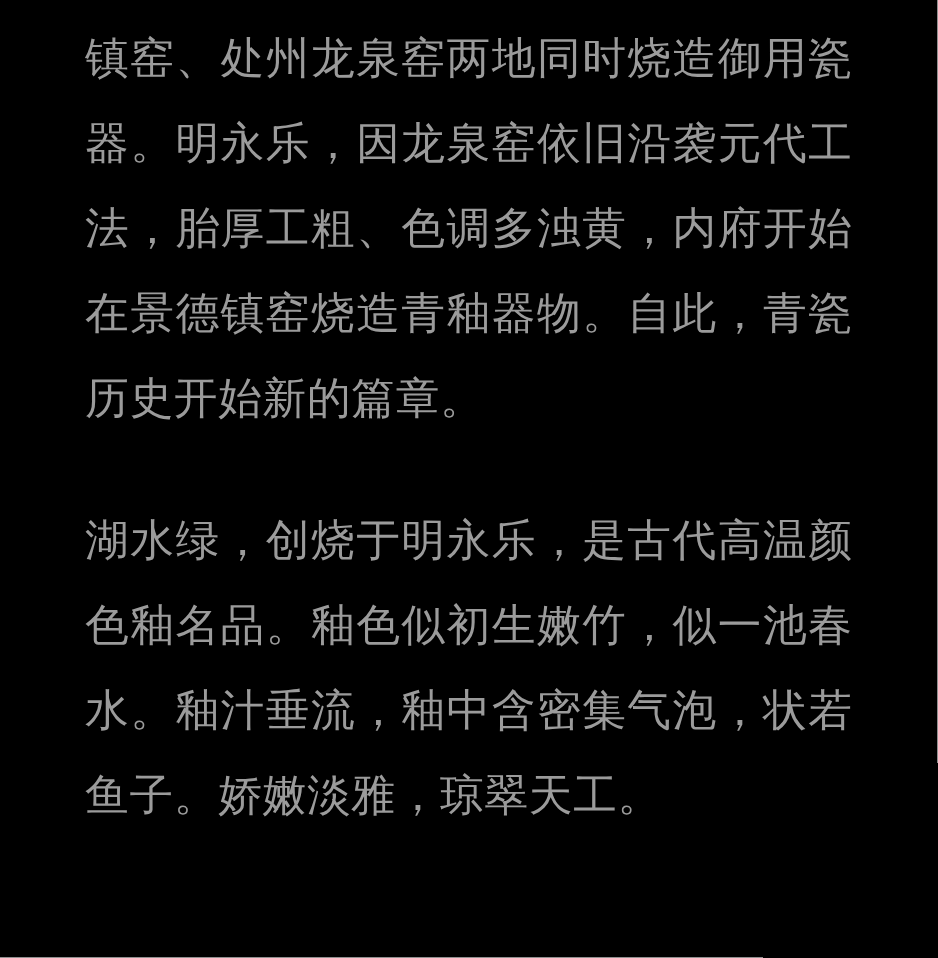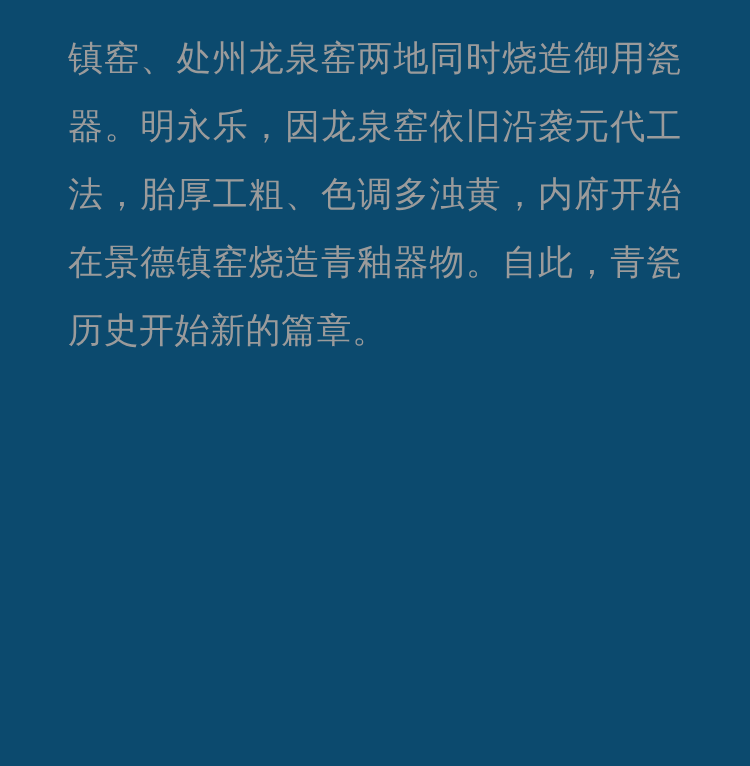--- a/index.html
+++ b/index.html
@@ -10,22 +10,22 @@
   body {
     width: 750px;
     height: 766px;
     overflow: hidden;
     font-family: "Liberation Sans", "DejaVu Sans", sans-serif;
   }
   .page {
     width: 750px;
     height: 766px;
     box-sizing: border-box;
-    padding: 16px 68px;
-    background: #0c4a6e;
+    padding: 5px 68px;
+    background: #000000;
     position: relative;
   }
   .para {
     color: #9b9b9b;
     font-size: 35px;
     line-height: 68px;
     letter-spacing: 0.5px;
     text-align: justify;
     text-justify: inter-ideograph;
     word-break: break-all;
@@ -37,13 +37,14 @@
   }
   .para + .para {
     margin-top: 46px;
   }
 </style>
 </head>
 <body>
 
 <div class="page">
   <p class="para first">镇窑、处州龙泉窑两地同时烧造御用瓷器。明永乐，因龙泉窑依旧沿袭元代工法，胎厚工粗、色调多浊黄，内府开始在景德镇窑烧造青釉器物。自此，青瓷历史开始新的篇章。</p>
+  <p class="para">湖水绿，创烧于明永乐，是古代高温颜色釉名品。釉色似初生嫩竹，似一池春水。釉汁垂流，釉中含密集气泡，状若鱼子。娇嫩淡雅，琼翠天工。</p>
 </div>
 
 </body></html>

